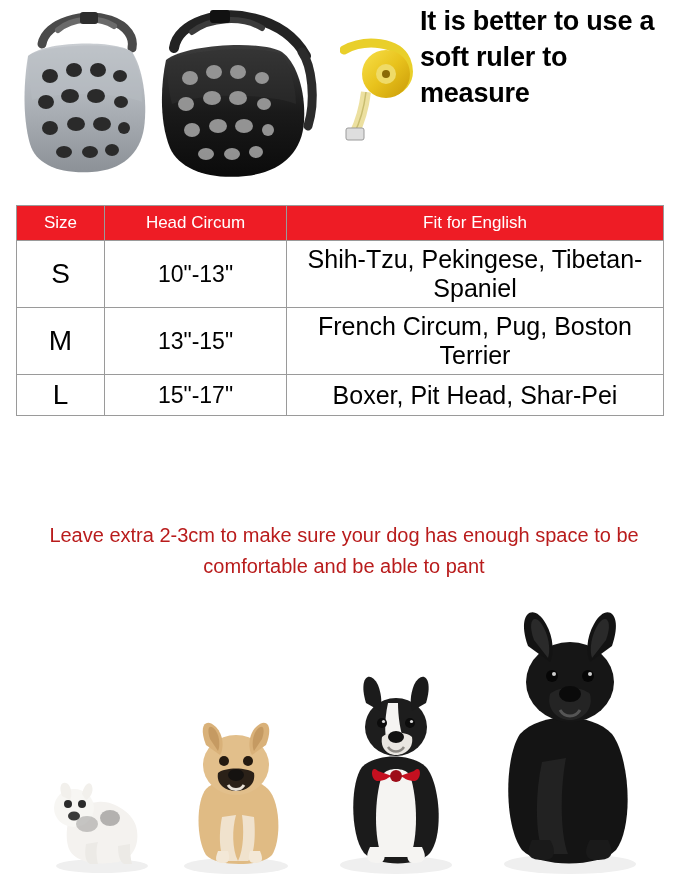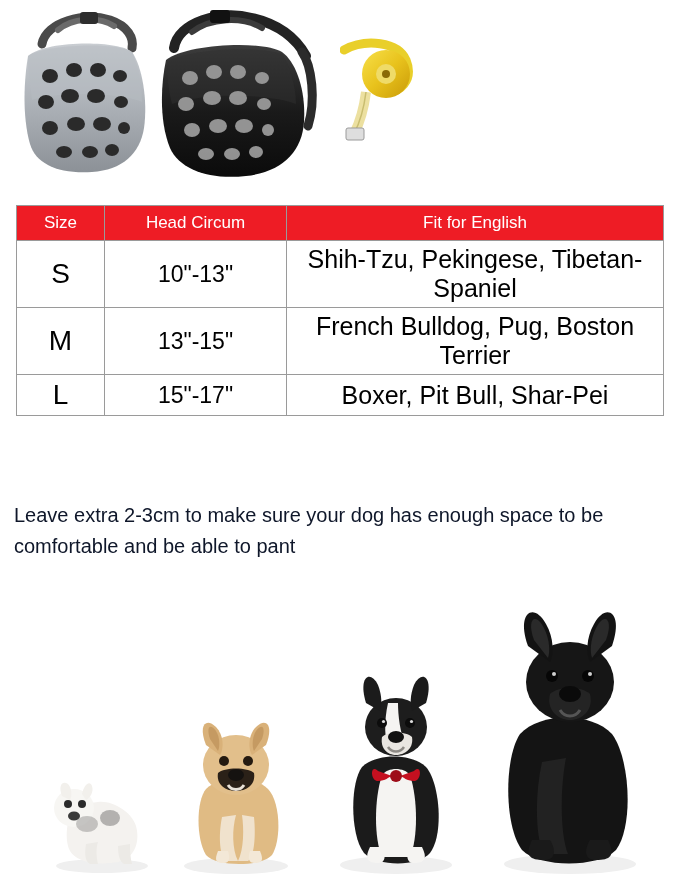--- a/index.html
+++ b/index.html
@@ -75,25 +75,26 @@
     color: #000;
   }
   td.size-col { width: 88px; font-size: 28px; }
   td.circ-col { width: 182px; font-size: 23px; }
   td.breed-col { font-size: 25px; }
   th.size-col { width: 88px; }
   th.circ-col { width: 182px; }
 
   .note {
     position: absolute;
-    left: 14px; top: 500px;
+    left: 14px; top: 520px;
     width: 660px;
     font-size: 20px;
     line-height: 1.55;
-    color: #0f172a;
+    color: #b91c1c;
+    text-align: center;
   }
 
   
   .dogs {
     position: absolute;
     left: 0; top: 588px;
     width: 679px; height: 286px;
   }
   .dog { position: absolute; bottom: 0; }
 </style>
@@ -192,46 +193,47 @@
         <path d="M4 14 C26 2, 58 6, 66 24 C74 44, 60 58, 44 56 C32 54, 28 44, 34 38" stroke="#e9cf2a" stroke-width="9" fill="none" stroke-linecap="round"></path>
         <circle cx="46" cy="38" r="24" fill="url(#tapeGrad)"></circle>
         <circle cx="46" cy="38" r="10" fill="#efdb68"></circle>
         <circle cx="46" cy="38" r="4" fill="#8a6a06"></circle>
         <path d="M26 56 C24 72, 20 86, 14 98" stroke="#ece0a0" stroke-width="10" fill="none"></path>
         <path d="M26 56 C24 72, 20 86, 14 98" stroke="#c9bd70" stroke-width="1.5" fill="none"></path>
         <rect x="6" y="92" width="18" height="12" rx="2" fill="#dedede" stroke="#9a9a9a"></rect>
       </svg>
     </div>
 
+    <div class="headline">It is better to use a soft ruler to measure</div>
   </div>
 
   <div class="table-wrap">
     <table class="sizes">
       <thead>
         <tr>
           <th class="size-col">Size</th>
           <th class="circ-col">Head Circum</th>
           <th>Fit for English</th>
         </tr>
       </thead>
       <tbody>
         <tr>
           <td class="size-col">S</td>
           <td class="circ-col">10"-13"</td>
           <td class="breed-col">Shih-Tzu, Pekingese, Tibetan-Spaniel</td>
         </tr>
         <tr>
           <td class="size-col">M</td>
           <td class="circ-col">13"-15"</td>
-          <td class="breed-col">French Bulldog, Pug, Boston Terrier</td>
+          <td class="breed-col">French Circum, Pug, Boston Terrier</td>
         </tr>
         <tr>
           <td class="size-col">L</td>
           <td class="circ-col">15"-17"</td>
-          <td class="breed-col">Boxer, Pit Bull, Shar-Pei</td>
+          <td class="breed-col">Boxer, Pit Head, Shar-Pei</td>
         </tr>
       </tbody>
     </table>
   </div>
 
   <div class="note">Leave extra 2-3cm to make sure your dog has enough space to be comfortable and be able to pant</div>
 
   <div class="dogs">
 
     <svg class="dog" style="left:40px; width:118px; height:130px;" viewBox="0 0 118 130">

